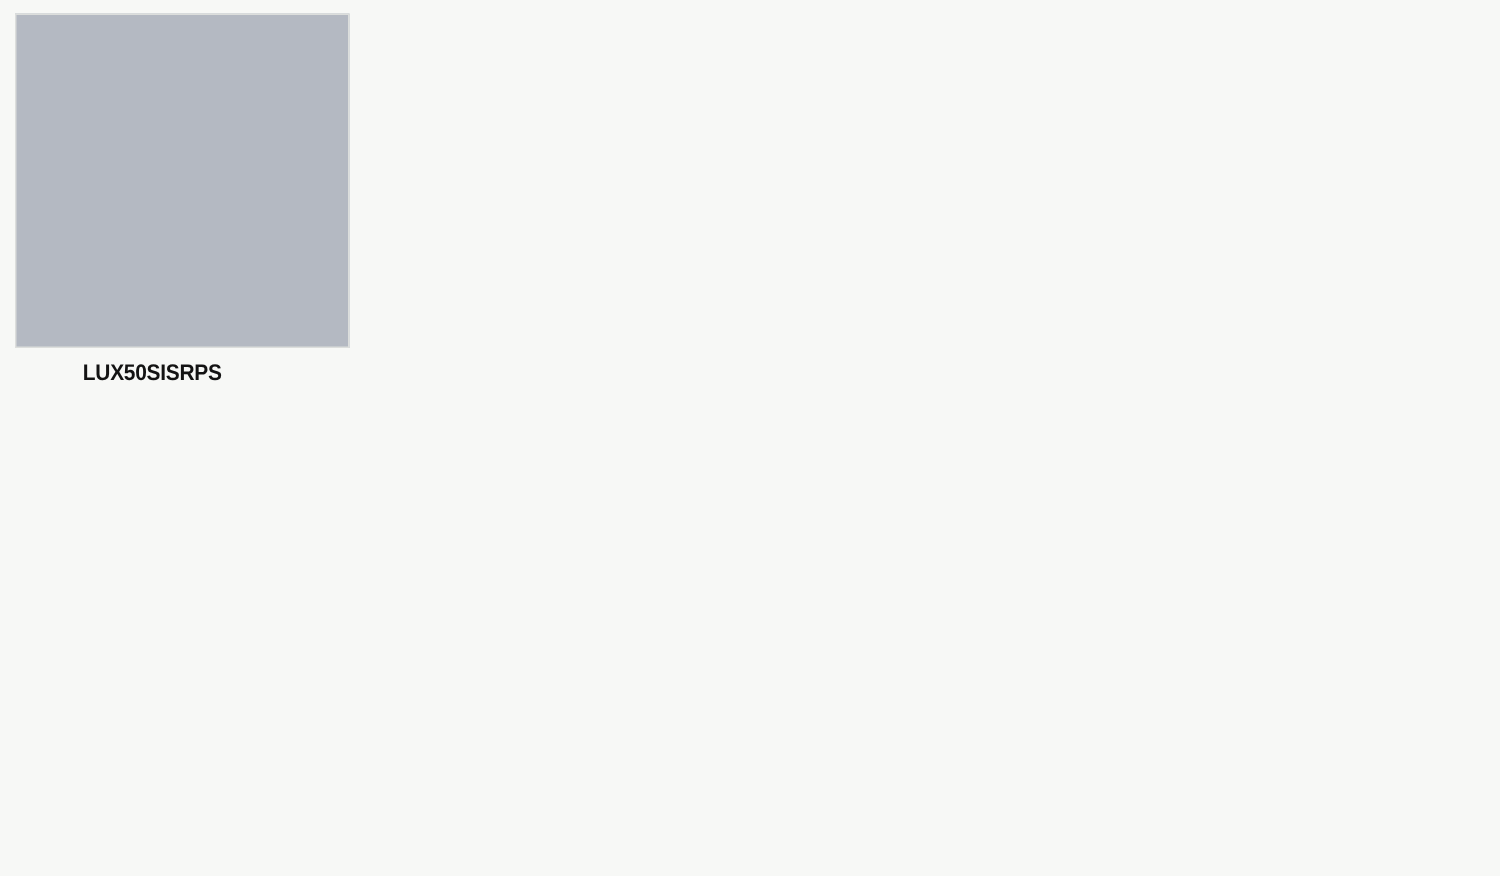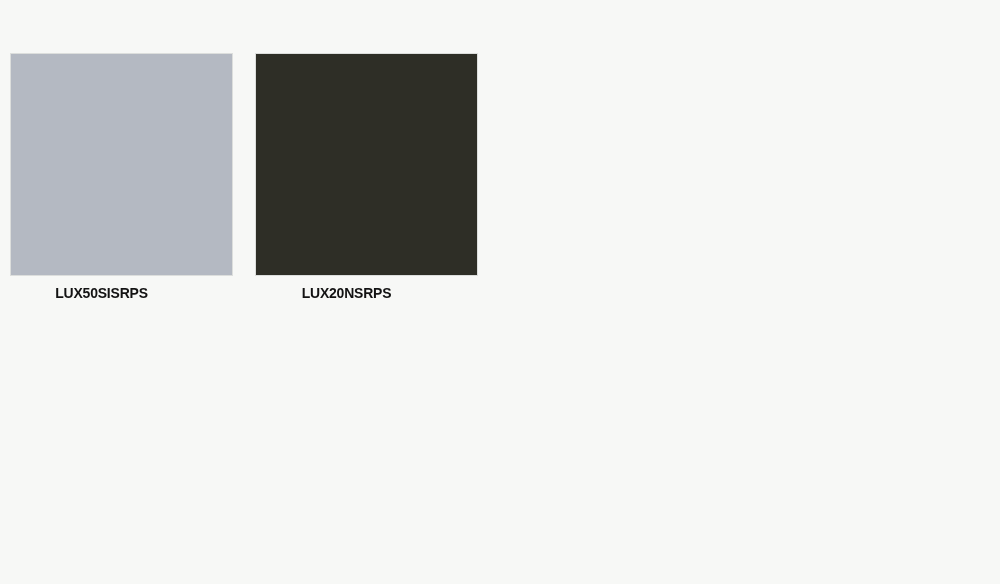--- a/index.html
+++ b/index.html
@@ -17,21 +17,20 @@
   #swatch-grid {
     display: grid;
     grid-template-columns: repeat(4, 223px);
     column-gap: 22px;
     row-gap: 52px;
     padding: 9px 0 0 10px;
     box-sizing: border-box;
   }
   .swatch-cell {
     width: 183px;
-    margin-top: 44px;
   }
   .swatch-chip {
     width: 223px;
     height: 223px;
     box-sizing: border-box;
     border: 1px solid #dcdedc;
     display: block;
   }
   .swatch-label {
     display: block;
@@ -49,17 +48,13 @@
   }
 </style>
 </head>
 <body style="background: rgb(247, 248, 246);">
 
 <div id="swatch-grid">
     <div class="swatch-cell">
       <span class="swatch-chip" style="background-color: rgb(180, 185, 194); border-color: rgb(220, 222, 220);"></span>
       <span class="swatch-label" style="color: rgb(19, 19, 19);">LUX50SISRPS</span>
     </div>
-    <div class="swatch-cell">
-      <span class="swatch-chip" style="background-color: rgb(46, 46, 38); border-color: rgb(220, 222, 220);"></span>
-      <span class="swatch-label" style="color: rgb(19, 19, 19);">LUX20NSRPS</span>
-    </div>
   </div>
 
 </body></html>

